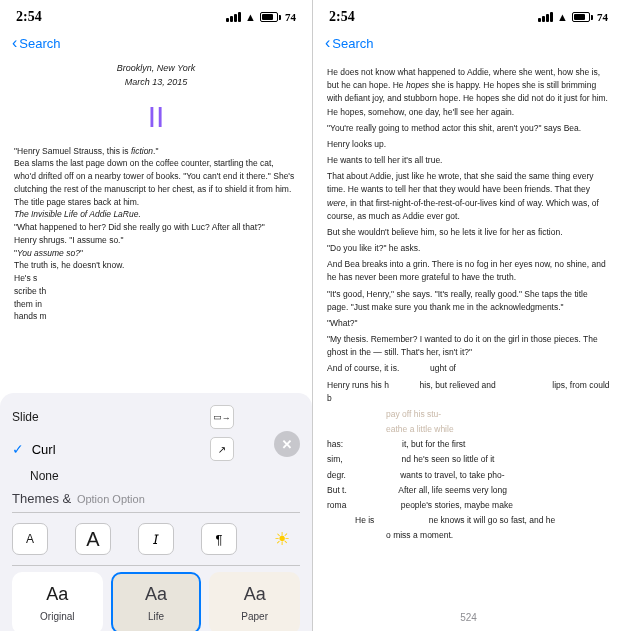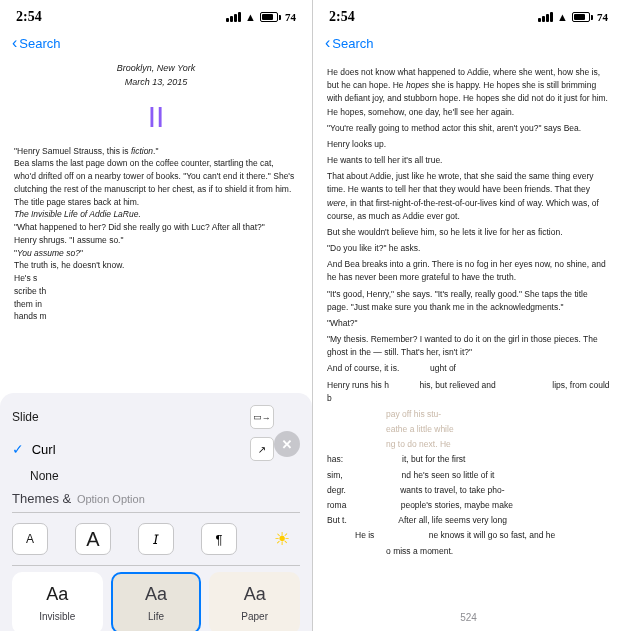--- a/index.html
+++ b/index.html
@@ -286,21 +286,21 @@
       <p>The truth is, he doesn't know.</p>
       <p>He's s</p>
       <p>scribe th</p>
       <p>them in</p>
       <p>hands m</p>
     </div>
   </div>
 
   <div class="bottom-panel">
 
-    <div style="display:flex; align-items:center; justify-content:space-between; margin-bottom:6px;">
+    <div style="display:flex; align-items:center; justify-content:space-between; margin-bottom:6px;gap:40px;">
       <div style="display:flex; flex-direction:column; gap:4px; flex:1;">
         <div style="display:flex; align-items:center; gap:8px; padding: 2px 0;">
           <span style="font-size:12px; color:#1a1a1a; flex:1;">
             <span>Slide</span>
           </span>
           <div class="option-icon" style="font-size:9px; color:#1a1a1a;">▭→</div>
         </div>
         <div style="display:flex; align-items:center; gap:8px; padding: 2px 0;">
           <span class="checkmark">✓</span>
           <span style="font-size:13px; color:#000000; flex:1;">
@@ -332,21 +332,21 @@
       <div class="font-icon" style="font-style:italic;">𝘐</div>
       <div class="font-icon">¶</div>
       <div class="brightness-icon">☀</div>
     </div>
 
     <div class="divider"></div>
 
     <div class="themes-grid">
       <div class="theme-card theme-original">
         <span class="theme-aa" style="color:#1a1a1a;">Aa</span>
-        <span class="theme-label">Invisible</span>
+        <span class="theme-label">Original</span>
       </div>
       <div class="theme-card theme-quiet selected">
         <span class="theme-aa" style="color:#3c3c43;">Aa</span>
         <span class="theme-label">Life</span>
       </div>
       <div class="theme-card theme-paper">
         <span class="theme-aa" style="color:#3c3c43;">Aa</span>
         <span class="theme-label">Paper</span>
       </div>
 
@@ -392,24 +392,23 @@
     <p style="margin-bottom:3px;">But she wouldn't believe him, so he lets it live for her as fiction.</p>
     <p style="margin-bottom:3px;">"Do you like it?" he asks.</p>
     <p style="margin-bottom:3px;">And Bea breaks into a grin. There is no fog in her eyes now, no shine, and he has never been more grateful to have the truth.</p>
     <p style="margin-bottom:3px;">"It's good, Henry," she says. "It's really, really good." She taps the title page. "Just make sure you thank me in the acknowledgments."</p>
     <p style="margin-bottom:3px;">"What?"</p>
     <p style="margin-bottom:3px;">"My thesis. Remember? I wanted to do it on the girl in those pieces. The ghost in the — still. That's her, isn't it?"</p>
     <p style="margin-bottom:3px;">And of course, it is. &nbsp;&nbsp;&nbsp;&nbsp;&nbsp;&nbsp;&nbsp;&nbsp;&nbsp;&nbsp;&nbsp; ught of</p>
     <p style="margin-bottom:3px;">Henry runs his h&nbsp;&nbsp;&nbsp;&nbsp;&nbsp;&nbsp;&nbsp;&nbsp;&nbsp;&nbsp;&nbsp;&nbsp; his, but relieved and &nbsp;&nbsp;&nbsp;&nbsp;&nbsp;&nbsp;&nbsp;&nbsp;&nbsp;&nbsp;&nbsp;&nbsp;&nbsp;&nbsp;&nbsp;&nbsp;&nbsp;&nbsp;&nbsp;&nbsp;&nbsp;&nbsp; lips, from could b</p>
     <p style="margin-bottom:2px; color:#c8b8a8;">&nbsp;&nbsp;&nbsp;&nbsp;&nbsp;&nbsp;&nbsp;&nbsp;&nbsp;&nbsp;&nbsp;&nbsp;&nbsp;&nbsp;&nbsp;&nbsp;&nbsp;&nbsp;&nbsp;&nbsp;&nbsp;&nbsp;&nbsp;&nbsp; pay off his stu-</p>
     <p style="margin-bottom:2px; color:#c8b8a8;">&nbsp;&nbsp;&nbsp;&nbsp;&nbsp;&nbsp;&nbsp;&nbsp;&nbsp;&nbsp;&nbsp;&nbsp;&nbsp;&nbsp;&nbsp;&nbsp;&nbsp;&nbsp;&nbsp;&nbsp;&nbsp;&nbsp;&nbsp;&nbsp; eathe a little while</p>
-    <p style="margin-bottom:2px; color:#c8b8a8;">&nbsp;&nbsp;&nbsp;&nbsp;&nbsp;&nbsp;&nbsp;&nbsp;&nbsp;&nbsp;&nbsp;&nbsp;&nbsp;&nbsp;&nbsp;&nbsp;&nbsp;&nbsp;&nbsp;&nbsp;&nbsp;&nbsp;&nbsp;&nbsp; ng to do next. He</p>
     <p style="margin-bottom:2px;">has:&nbsp;&nbsp;&nbsp;&nbsp;&nbsp;&nbsp;&nbsp;&nbsp;&nbsp;&nbsp;&nbsp;&nbsp;&nbsp;&nbsp;&nbsp;&nbsp;&nbsp;&nbsp;&nbsp;&nbsp;&nbsp;&nbsp;&nbsp;&nbsp; it, but for the first</p>
     <p style="margin-bottom:2px;">sim,&nbsp;&nbsp;&nbsp;&nbsp;&nbsp;&nbsp;&nbsp;&nbsp;&nbsp;&nbsp;&nbsp;&nbsp;&nbsp;&nbsp;&nbsp;&nbsp;&nbsp;&nbsp;&nbsp;&nbsp;&nbsp;&nbsp;&nbsp;&nbsp; nd he's seen so little of it</p>
     <p style="margin-bottom:2px;">degr.&nbsp;&nbsp;&nbsp;&nbsp;&nbsp;&nbsp;&nbsp;&nbsp;&nbsp;&nbsp;&nbsp;&nbsp;&nbsp;&nbsp;&nbsp;&nbsp;&nbsp;&nbsp;&nbsp;&nbsp;&nbsp;&nbsp; wants to travel, to take pho-</p>
+    <p style="margin-bottom:2px;">But t.&nbsp;&nbsp;&nbsp;&nbsp;&nbsp;&nbsp;&nbsp;&nbsp;&nbsp;&nbsp;&nbsp;&nbsp;&nbsp;&nbsp;&nbsp;&nbsp;&nbsp;&nbsp;&nbsp;&nbsp;&nbsp; After all, life seems very long</p>
     <p style="margin-bottom:2px;">roma&nbsp;&nbsp;&nbsp;&nbsp;&nbsp;&nbsp;&nbsp;&nbsp;&nbsp;&nbsp;&nbsp;&nbsp;&nbsp;&nbsp;&nbsp;&nbsp;&nbsp;&nbsp;&nbsp;&nbsp;&nbsp;&nbsp; people's stories, maybe make</p>
-    <p style="margin-bottom:2px;">But t.&nbsp;&nbsp;&nbsp;&nbsp;&nbsp;&nbsp;&nbsp;&nbsp;&nbsp;&nbsp;&nbsp;&nbsp;&nbsp;&nbsp;&nbsp;&nbsp;&nbsp;&nbsp;&nbsp;&nbsp;&nbsp; After all, life seems very long</p>
     <p style="margin-bottom:2px;padding-left:28px;">He is&nbsp;&nbsp;&nbsp;&nbsp;&nbsp;&nbsp;&nbsp;&nbsp;&nbsp;&nbsp;&nbsp;&nbsp;&nbsp;&nbsp;&nbsp;&nbsp;&nbsp;&nbsp;&nbsp;&nbsp;&nbsp;&nbsp; ne knows it will go so fast, and he</p>
     <p style="margin-bottom:2px;">&nbsp;&nbsp;&nbsp;&nbsp;&nbsp;&nbsp;&nbsp;&nbsp;&nbsp;&nbsp;&nbsp;&nbsp;&nbsp;&nbsp;&nbsp;&nbsp;&nbsp;&nbsp;&nbsp;&nbsp;&nbsp;&nbsp;&nbsp;&nbsp; o miss a moment.</p>
   </div>
 
   <div class="page-num">524</div>
 </div>
 
 </body></html>

